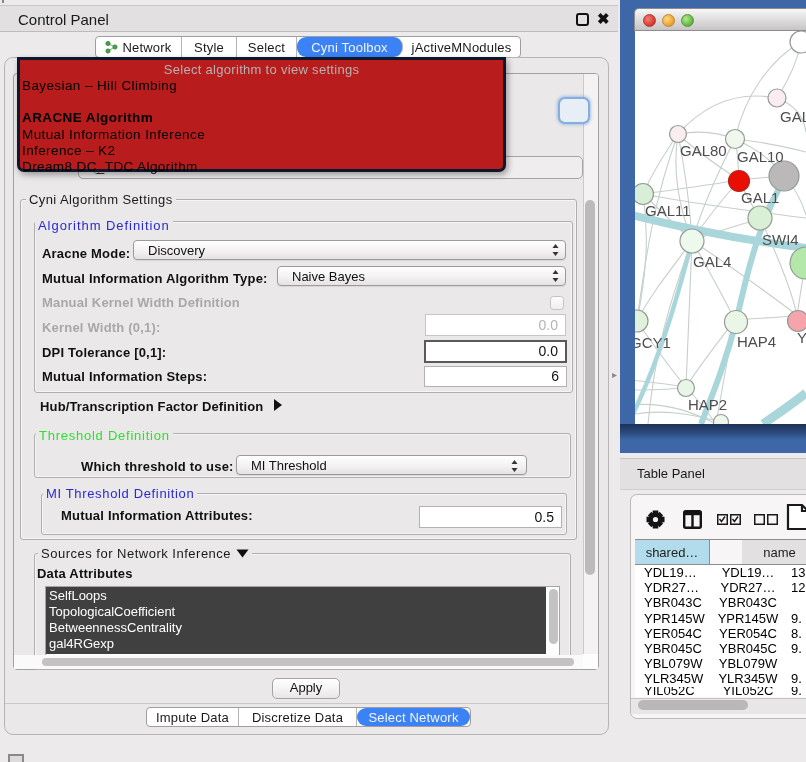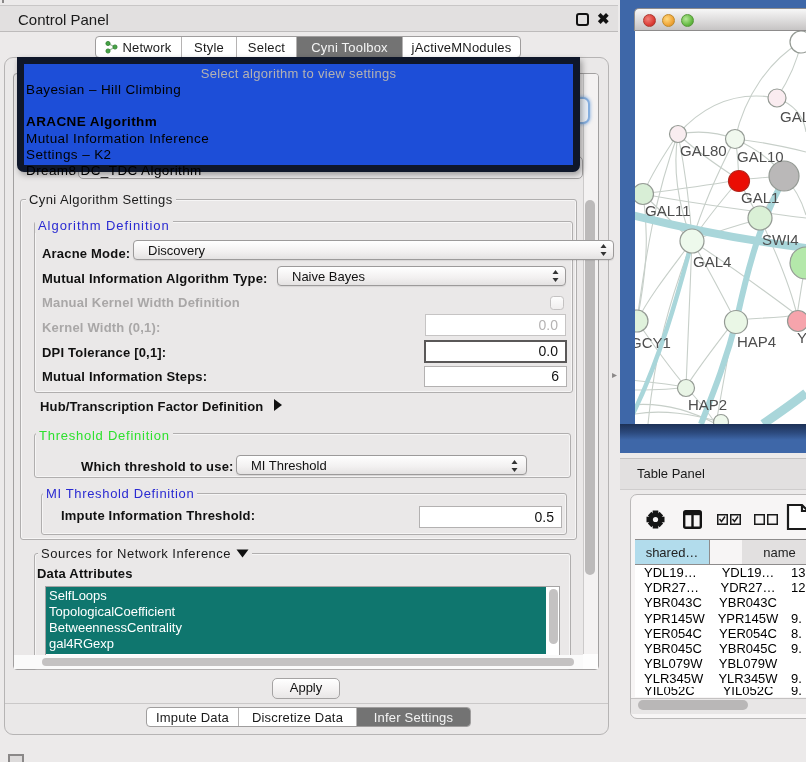--- a/index.html
+++ b/index.html
@@ -12,21 +12,21 @@
   border-top:1px solid #c8c6c6; border-bottom:1px solid #bdbbbb; }
 #cp-title { left:18px; top:11px; font-size:15px; color:#1a1a1a; }
 #float-btn { left:576px; top:13px; width:13px; height:13px; border:2px solid #111; border-radius:3px; }
 #close-x { left:597px; top:10px; font-size:15px; font-weight:bold; color:#111; }
 
 
 .seg { display:flex; height:22px; background:#fff; border:1px solid #9f9d9d; border-radius:4px; overflow:hidden; }
 .seg .s { display:flex; align-items:center; justify-content:center; font-size:13px; letter-spacing:.2px; color:#1a1a1a;
   border-right:1px solid #b5b3b3; height:100%; }
 .seg .s:last-child { border-right:none; }
-.seg .sel { background:#737373; color:#f4f4f4; }
+.seg .sel { background:#3b82f6; color:#f4f4f4;border-radius:9px; }
 
 #tabs-top { left:95px; top:36px;align-items:flex-end; }
 #tabs-bottom { left:146px; top:707px; height:20px; }
 
 
 #tabbox { left:4px; top:57px; width:605px; height:678px; border:1px solid #b6b4b4; border-radius:9px; background:#eae8e8; }
 
 #scrollview { left:13px; top:73px; width:586px; height:597px; border:1px solid #a2a0a0; border-radius:4px; background:#eae8e8; }
 
 #vsb-track { left:583px; top:74px; width:15px; height:595px; background:#f4f2f2; border-left:1px solid #cccaca; border-radius:0 3px 3px 0;}
@@ -47,32 +47,32 @@
   background:linear-gradient(#ffffff,#f2f0f0 60%,#e4e2e2); box-shadow:0 1px 1px rgba(0,0,0,.08);
   font-size:13px; color:#111; }
 .combo .ct { position:absolute; left:14px; top:2px; }
 .combo .carr { position:absolute; right:5px; top:1px; width:9px; height:16px; }
 .carr svg { display:block; }
 
 .tin { position:absolute; background:#fff; border:1px solid #b3b1b1; font-size:14px; text-align:right; padding-right:7px; color:#111; }
 
 
 #attrlist { left:45px; top:586px; width:515px; height:70px; background:#fff; border:1px solid #a5a3a3; }
-#attrsel { left:46px; top:587px; width:500px; height:67px; background:#0f766e; color:#fff; font-size:13px; line-height:15.85px; padding-left:3px; padding-top:1px; }
+#attrsel { left:46px; top:587px; width:500px; height:67px; background:#404040; color:#fff; font-size:13px; line-height:15.85px; padding-left:3px; padding-top:1px; }
 #attr-vthumb { left:549px; top:589px; width:9px; height:55px; background:#c4c2c2; border-radius:5px; }
 #attr-hthumb { left:42px; top:658px; width:532px; height:8px; background:#c4c2c2; border-radius:4px; }
 
 #applybtn { left:272px; top:678px; width:68px; height:21px; border:1px solid #a5a3a3; border-radius:5px;
   background:linear-gradient(#ffffff,#f4f2f2 55%,#e8e6e6); font-size:13px; color:#111; text-align:center; line-height:18px; }
 
 
 #ghostcombo { left:78px; top:156px; width:505px; height:23px; border:1px solid #a5a3a3; border-radius:5px; background:#efedee; }
 #bluecombo { left:560px; top:99px; width:28px; height:23px; border-radius:5px; background:#e8eef6;
   box-shadow:0 0 0 2px #85aede, 0 0 3px 3px rgba(110,160,220,.55); }
-#dropdown { left:17px; top:57px; width:563px; height:115px; background:#1d4ed8; border:7px solid #0f172a;
+#dropdown { left:17px; top:57px; width:489px; height:115px; background:#b91c1c; border:3px solid #0f172a;
   border-radius:0 0 7px 7px; box-shadow:2px 3px 6px rgba(0,0,0,.35); }
 #dd-head { position:absolute; left:0; top:2px; width:100%; text-align:center; font-size:13px; letter-spacing:.3px; color:#b4b2b2; }
 .dditem { position:absolute; left:2px; font-size:13.5px; letter-spacing:.4px; color:#000; white-space:nowrap; }
 
 
 #desktop { left:620px; top:0; width:186px; height:453px; background:#3e67a8; }
 #netwin { left:634px; top:8px; width:172px; height:416px; }
 #nw-titlebar { left:0; top:0; width:100%; height:23px; border-radius:5px 0 0 0;
   background:linear-gradient(#f7f7f7,#d3d1d1 75%,#c6c4c4); border:1px solid #8e8c8c; border-right:none; }
 .tl { position:absolute; top:5.5px; width:13px; height:13px; border-radius:50%; }
@@ -122,21 +122,21 @@
 <div id="vsb-track" class="abs"></div>
 <div id="vsb-thumb" class="abs"></div>
 
 <div class="group abs" style="left:20px; top:199px; width:557px; height:341px;"></div>
 <div class="glabel" style="left:26px; top:192px;">Cyni Algorithm Settings</div>
 
 <div class="group abs" style="left:34px; top:221px; width:539px; height:172px;"></div>
 <div class="glabel blab" style="left:35px; top:218px; letter-spacing:.95px;">Algorithm Definition</div>
 
 <div class="lbl" style="left:42px; top:246px;">Aracne Mode:</div>
-<div class="combo abs" style="left:133px; top:240px; width:481px;">
+<div class="combo abs" style="left:133px; top:240px; width:433px;">
     <span class="ct">Discovery</span>
     <span class="carr">
       <svg width="9" height="16">
         <path d="M1.5 6 L4.5 2 L7.5 6 Z M1.5 10 L4.5 14 L7.5 10 Z" fill="#333"></path>
       </svg>
     </span>
   </div>
 
 <div class="lbl" style="left:42px; top:271px;">Mutual Information Algorithm Type:</div>
 <div class="combo abs" style="left:277px; top:266px; width:289px;">
@@ -172,54 +172,54 @@
     <span class="ct" style="top:2px;">MI Threshold</span>
     <span class="carr" style="top:2px; right:7px;">
       <svg width="9" height="16">
         <path d="M1.5 6 L4.5 2 L7.5 6 Z M1.5 10 L4.5 14 L7.5 10 Z" fill="#333"></path>
       </svg>
     </span>
   </div>
 
 <div class="group abs" style="left:41px; top:493px; width:526px; height:42px;"></div>
 <div class="glabel blab" style="left:43px; top:486px; letter-spacing:.65px;">MI Threshold Definition</div>
-<div class="lbl" style="left:61px; top:508px;">Impute Information Threshold:</div>
+<div class="lbl" style="left:61px; top:508px;">Mutual Information Attributes:</div>
 <div class="tin abs" style="left:419px; top:506px; width:143px; height:22px; line-height:20px;">0.5</div>
 
 <div class="group abs" style="left:34px; top:553px; width:537px; height:117px;"></div>
 <div class="glabel" style="left:38px; top:546px; letter-spacing:.5px;">Sources for Network Inference <svg width="13" height="10" style="vertical-align:0px; margin-left:1px;">
       <path d="M0.5 1.5 L12.5 1.5 L6.5 9.5 Z" fill="#111"></path>
     </svg></div>
 <div class="lbl" style="left:37px; top:566px;">Data Attributes</div>
 <div id="attrlist" class="abs"></div>
 <div id="attrsel" class="abs">SelfLoops<br>TopologicalCoefficient<br>BetweennessCentrality<br>gal4RGexp</div>
 <div id="attr-vthumb" class="abs"></div>
 <div class="abs" style="left:14px; top:655px; width:569px; height:14px; background:#fafafa;"></div>
 <div id="attr-hthumb" class="abs"></div>
 
 <div class="abs" style="left:5px; top:703px; width:603px; height:1px; background:#cac8c8;"></div>
 <div class="abs" style="left:583px; top:654px; width:15px; height:15px; background:#fdfdfd;"></div>
 <div id="applybtn" class="abs">Apply</div>
 
 <div id="tabs-bottom" class="seg abs">
   <div class="s" style="width:92px;">Impute Data</div>
   <div class="s" style="width:118px;">Discretize Data</div>
-  <div class="s sel" style="width:113px;">Infer Settings</div>
+  <div class="s sel" style="width:113px;">Select Network</div>
 </div>
 
 <div id="ghostcombo" class="abs">
     <div style="position:absolute; left:14px; top:2px; font-size:13.5px; color:#9c9a9a; white-space:nowrap;">galFiltered.sif default node</div>
   </div>
 <div id="bluecombo" class="abs"></div>
 <div id="dropdown" class="abs">
   <div id="dd-head">Select algorithm to view settings</div>
   <div class="dditem" style="top:18px;">Bayesian – Hill Climbing</div>
   <div class="dditem bold" style="top:50px;">ARACNE Algorithm</div>
   <div class="dditem" style="top:66.9px;">Mutual Information Inference</div>
-  <div class="dditem" style="top:83.2px;">Settings – K2</div>
+  <div class="dditem" style="top:83.2px;">Inference – K2</div>
   <div class="dditem" style="top:99.3px;">Dream8 DC_TDC Algorithm</div>
 </div>
 
 <div id="desktop" class="abs"></div>
 <div id="nw-shadow" class="abs"></div>
 <div id="netwin" class="abs">
   <div id="nw-titlebar" class="abs"></div>
   <div class="tl" style="left:9px; background:radial-gradient(circle at 4px 4px,#f08078,#dd3f38 60%,#b5211c); border:1px solid #ad3a30;"></div>
   <div class="tl" style="left:28px; background:radial-gradient(circle at 4px 4px,#ffd97e,#f0a63a 60%,#cd8322); border:1px solid #c08a28;"></div>
   <div class="tl" style="left:47px; background:radial-gradient(circle at 4px 4px,#b5e897,#67bb45 60%,#3f9427); border:1px solid #57983a;"></div>

